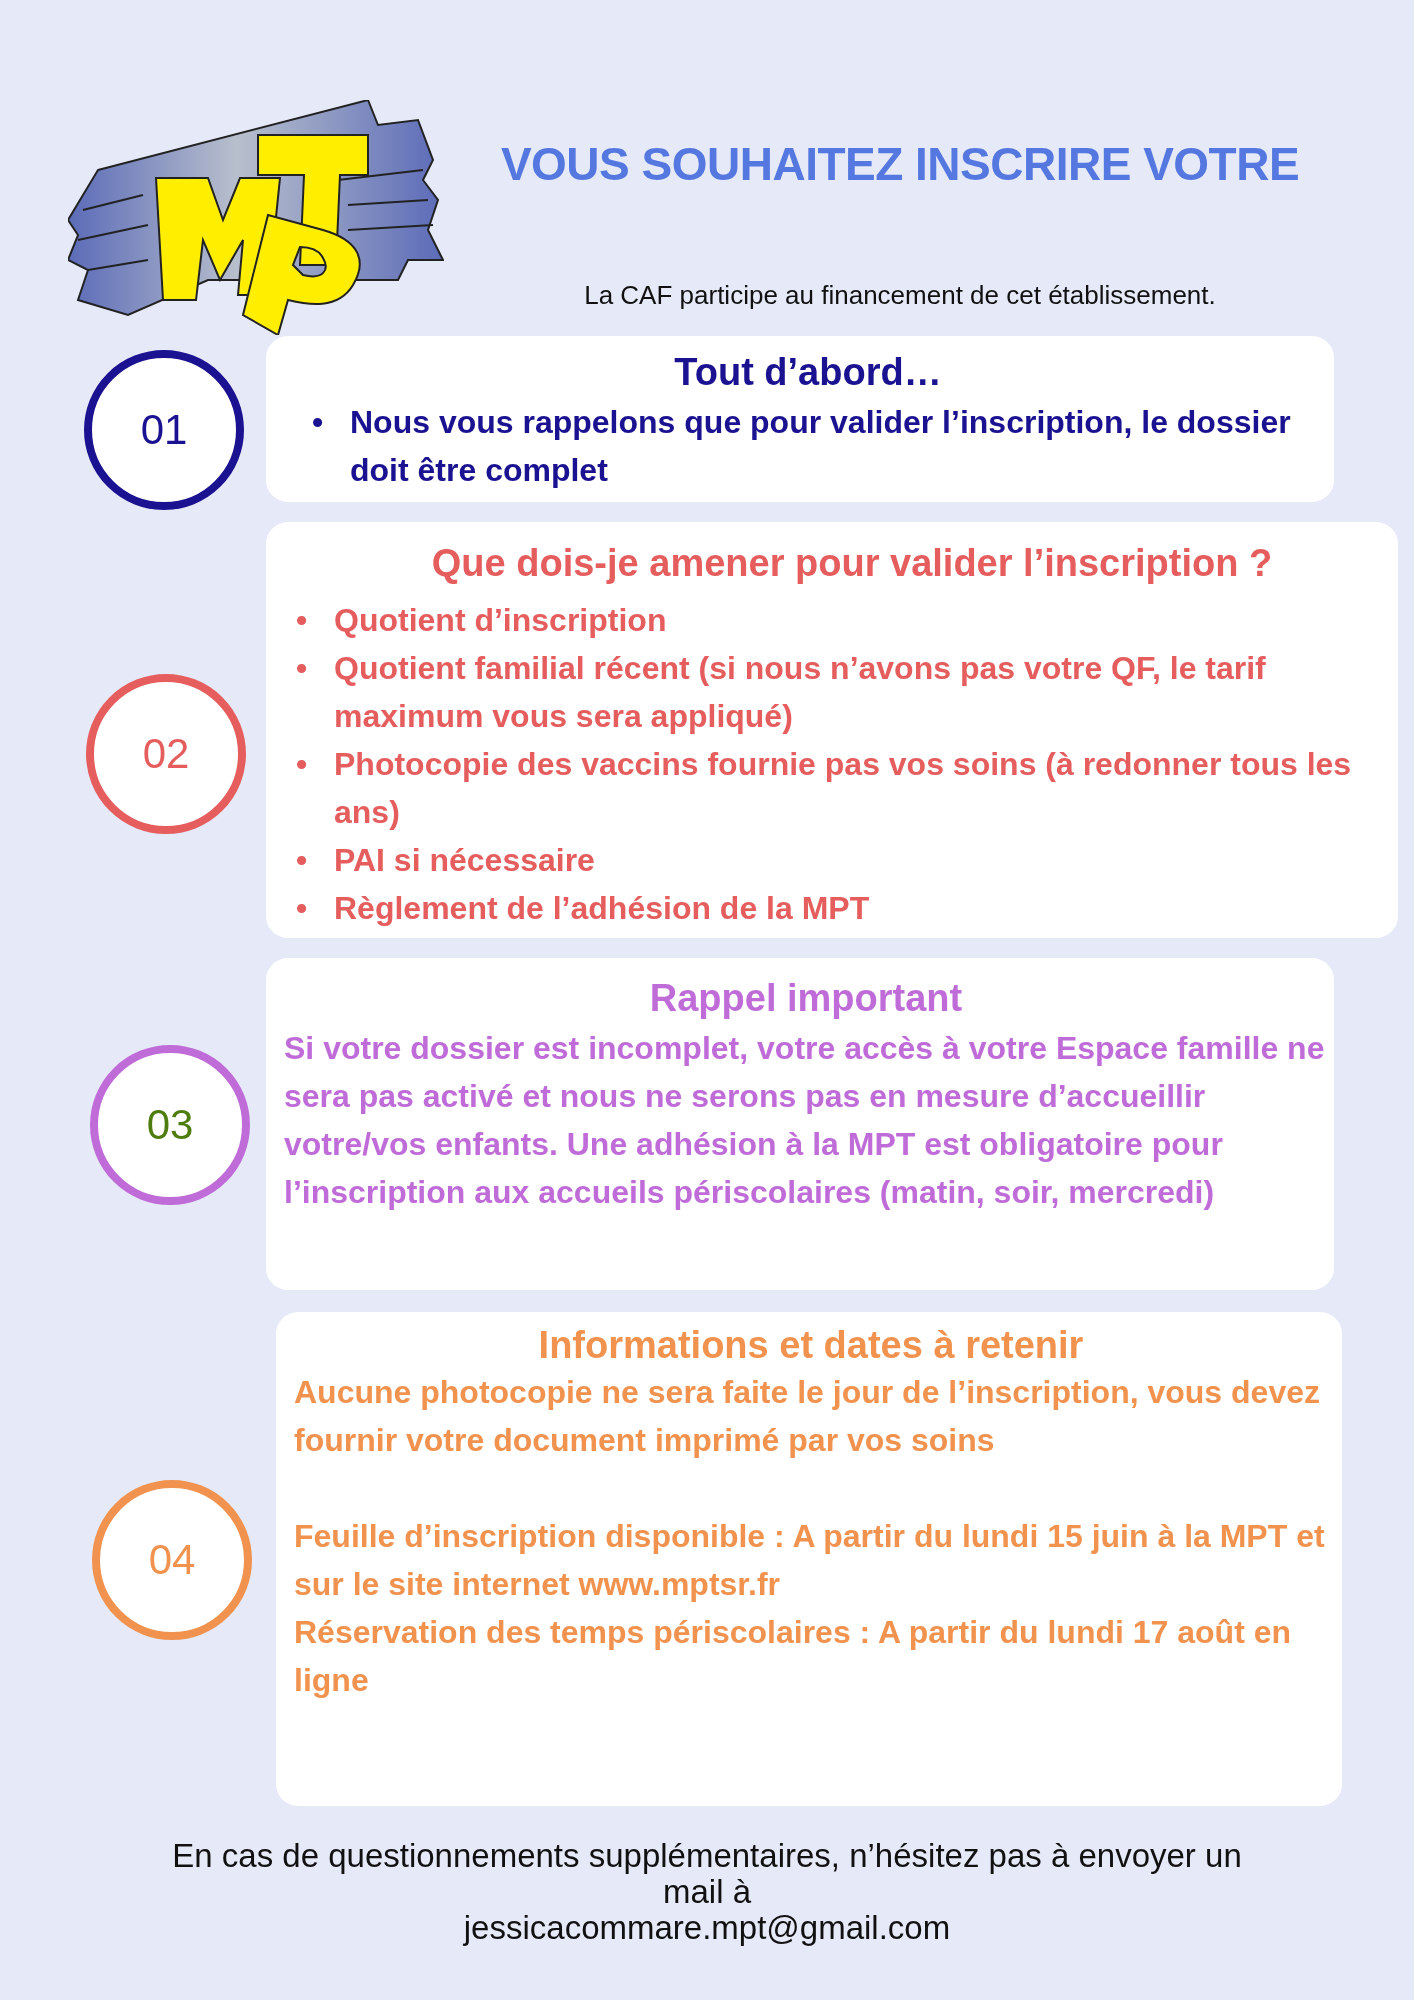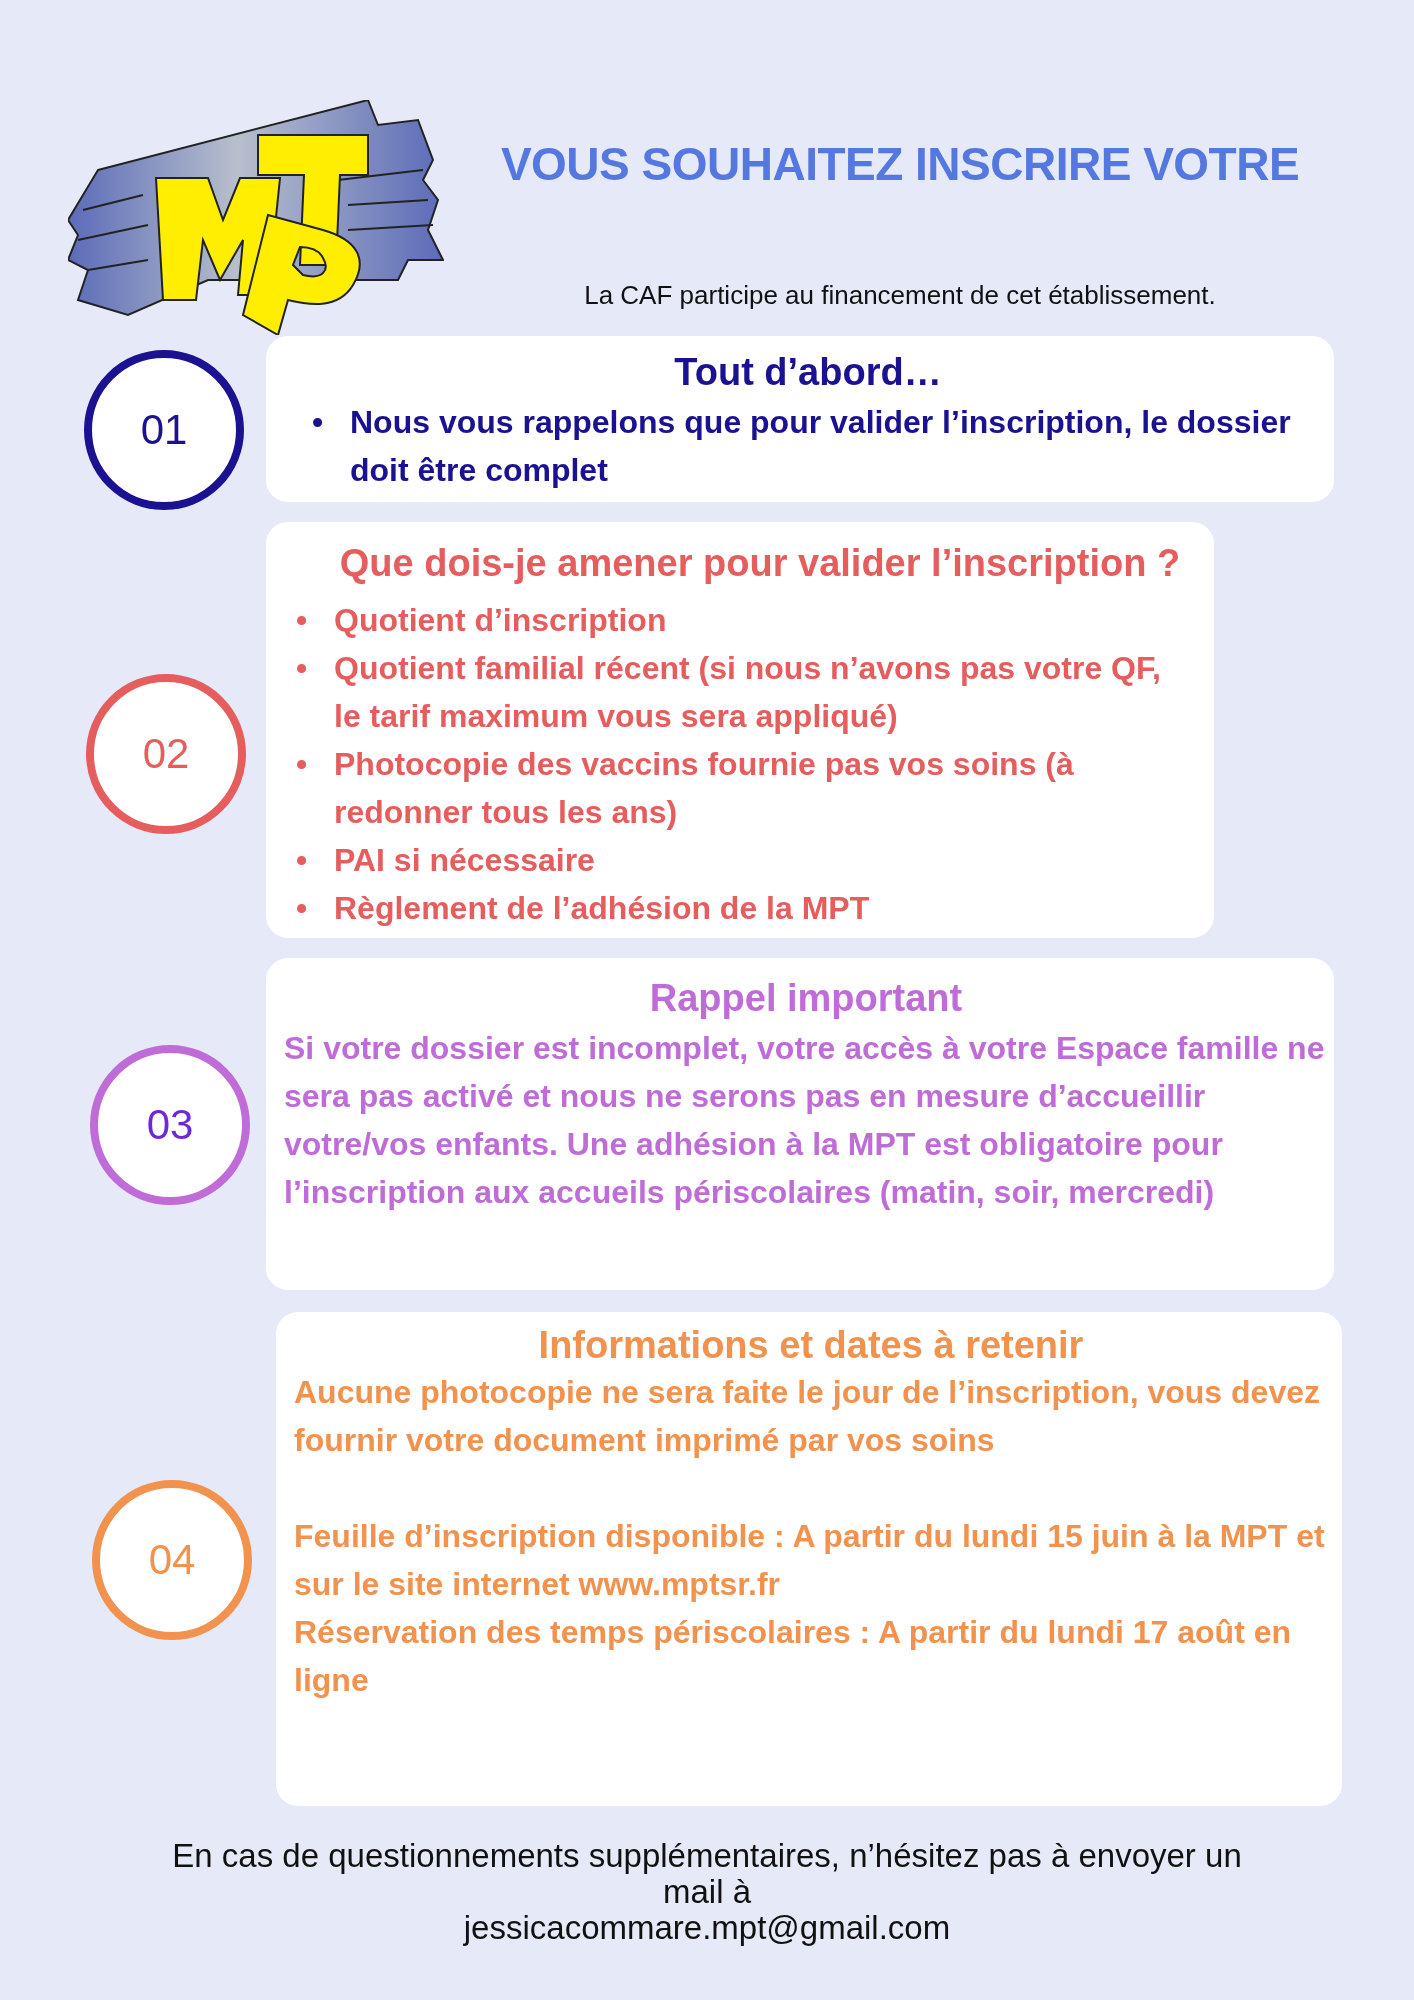--- a/index.html
+++ b/index.html
@@ -78,32 +78,32 @@
 <div class="card" style="left:266px; top:336px; width:1068px; height:166px; padding:10px 20px 0 16px; color:#1a1290;">
   <div class="card-title" style="padding-left:20px; line-height:52px;">Tout d’abord…</div>
   <ul>
     <li>Nous vous rappelons que pour valider l’inscription, le dossier doit être complet</li>
   </ul>
 </div>
 
 <div class="circle" style="left:86px; top:674px; border-color:#e55d5d; color:#e55d5d;">
   <span>02</span>
 </div>
-<div class="card" style="left:266px; top:522px; width:948px; height:416px; padding:10px 20px 0 0; color:#e55d5d;">
+<div class="card" style="left:266px; top:522px; width:1132px; height:416px; padding:10px 20px 0 0; color:#e55d5d;">
   <div class="card-title" style="padding-left:60px; line-height:62px; margin-bottom:2px;">Que dois-je amener pour valider l’inscription ?</div>
   <ul>
     <li>Quotient d’inscription</li>
     <li>Quotient familial récent (si nous n’avons pas votre QF, le tarif maximum vous sera appliqué)</li>
     <li>Photocopie des vaccins fournie pas vos soins (à redonner tous les ans)</li>
     <li>PAI si nécessaire</li>
     <li>Règlement de l’adhésion de la MPT</li>
   </ul>
 </div>
 
-<div class="circle" style="left:90px; top:1045px; border-color:#bf6cd8; color:#6d28d9;">
+<div class="circle" style="left:90px; top:1045px; border-color:#bf6cd8; color:#4d7c0f;">
   <span>03</span>
 </div>
 <div class="card" style="left:266px; top:958px; width:1068px; height:332px; padding:14px 6px 0 18px; color:#bf6cd8;">
   <div class="card-title" style="line-height:52px;">Rappel important</div>
   <p>Si votre dossier est incomplet, votre accès à votre Espace famille ne sera pas activé et nous ne serons pas en mesure d’accueillir votre/vos enfants. Une adhésion à la MPT est obligatoire pour l’inscription aux accueils périscolaires (matin, soir, mercredi)</p>
 </div>
 
 <div class="circle" style="left:92px; top:1480px; border-color:#f1924e; color:#f1924e;">
   <span>04</span>
 </div>

